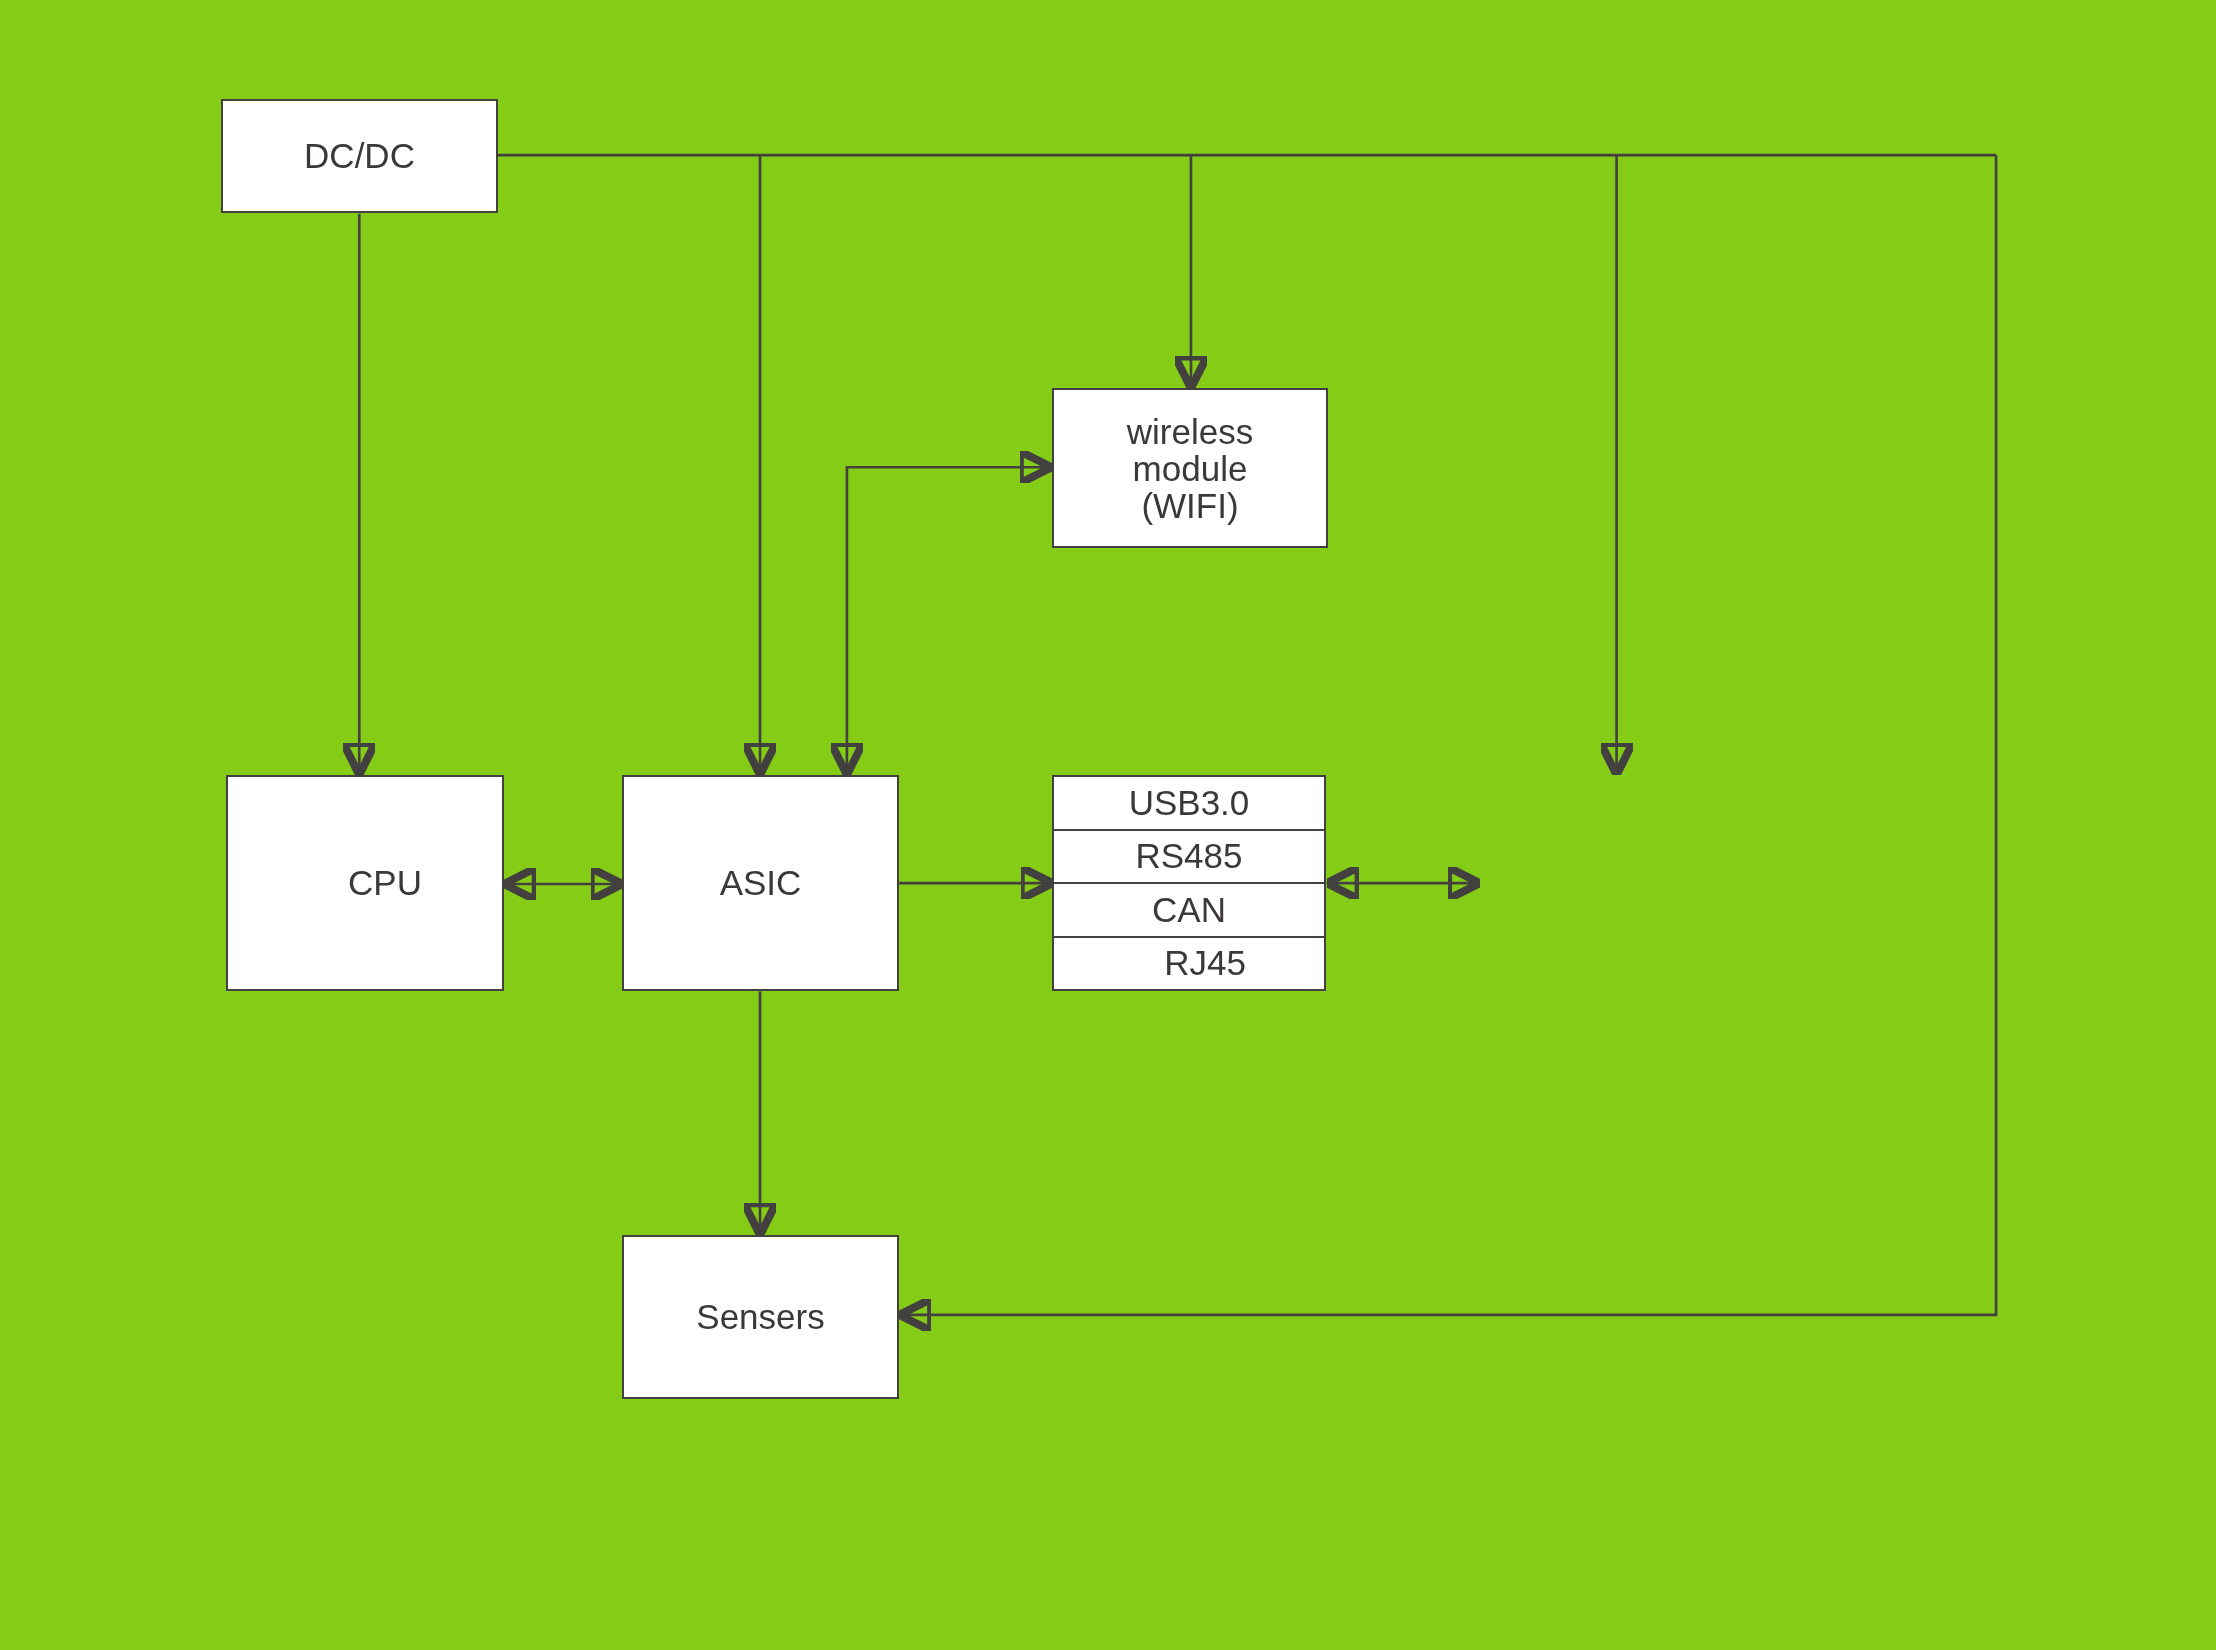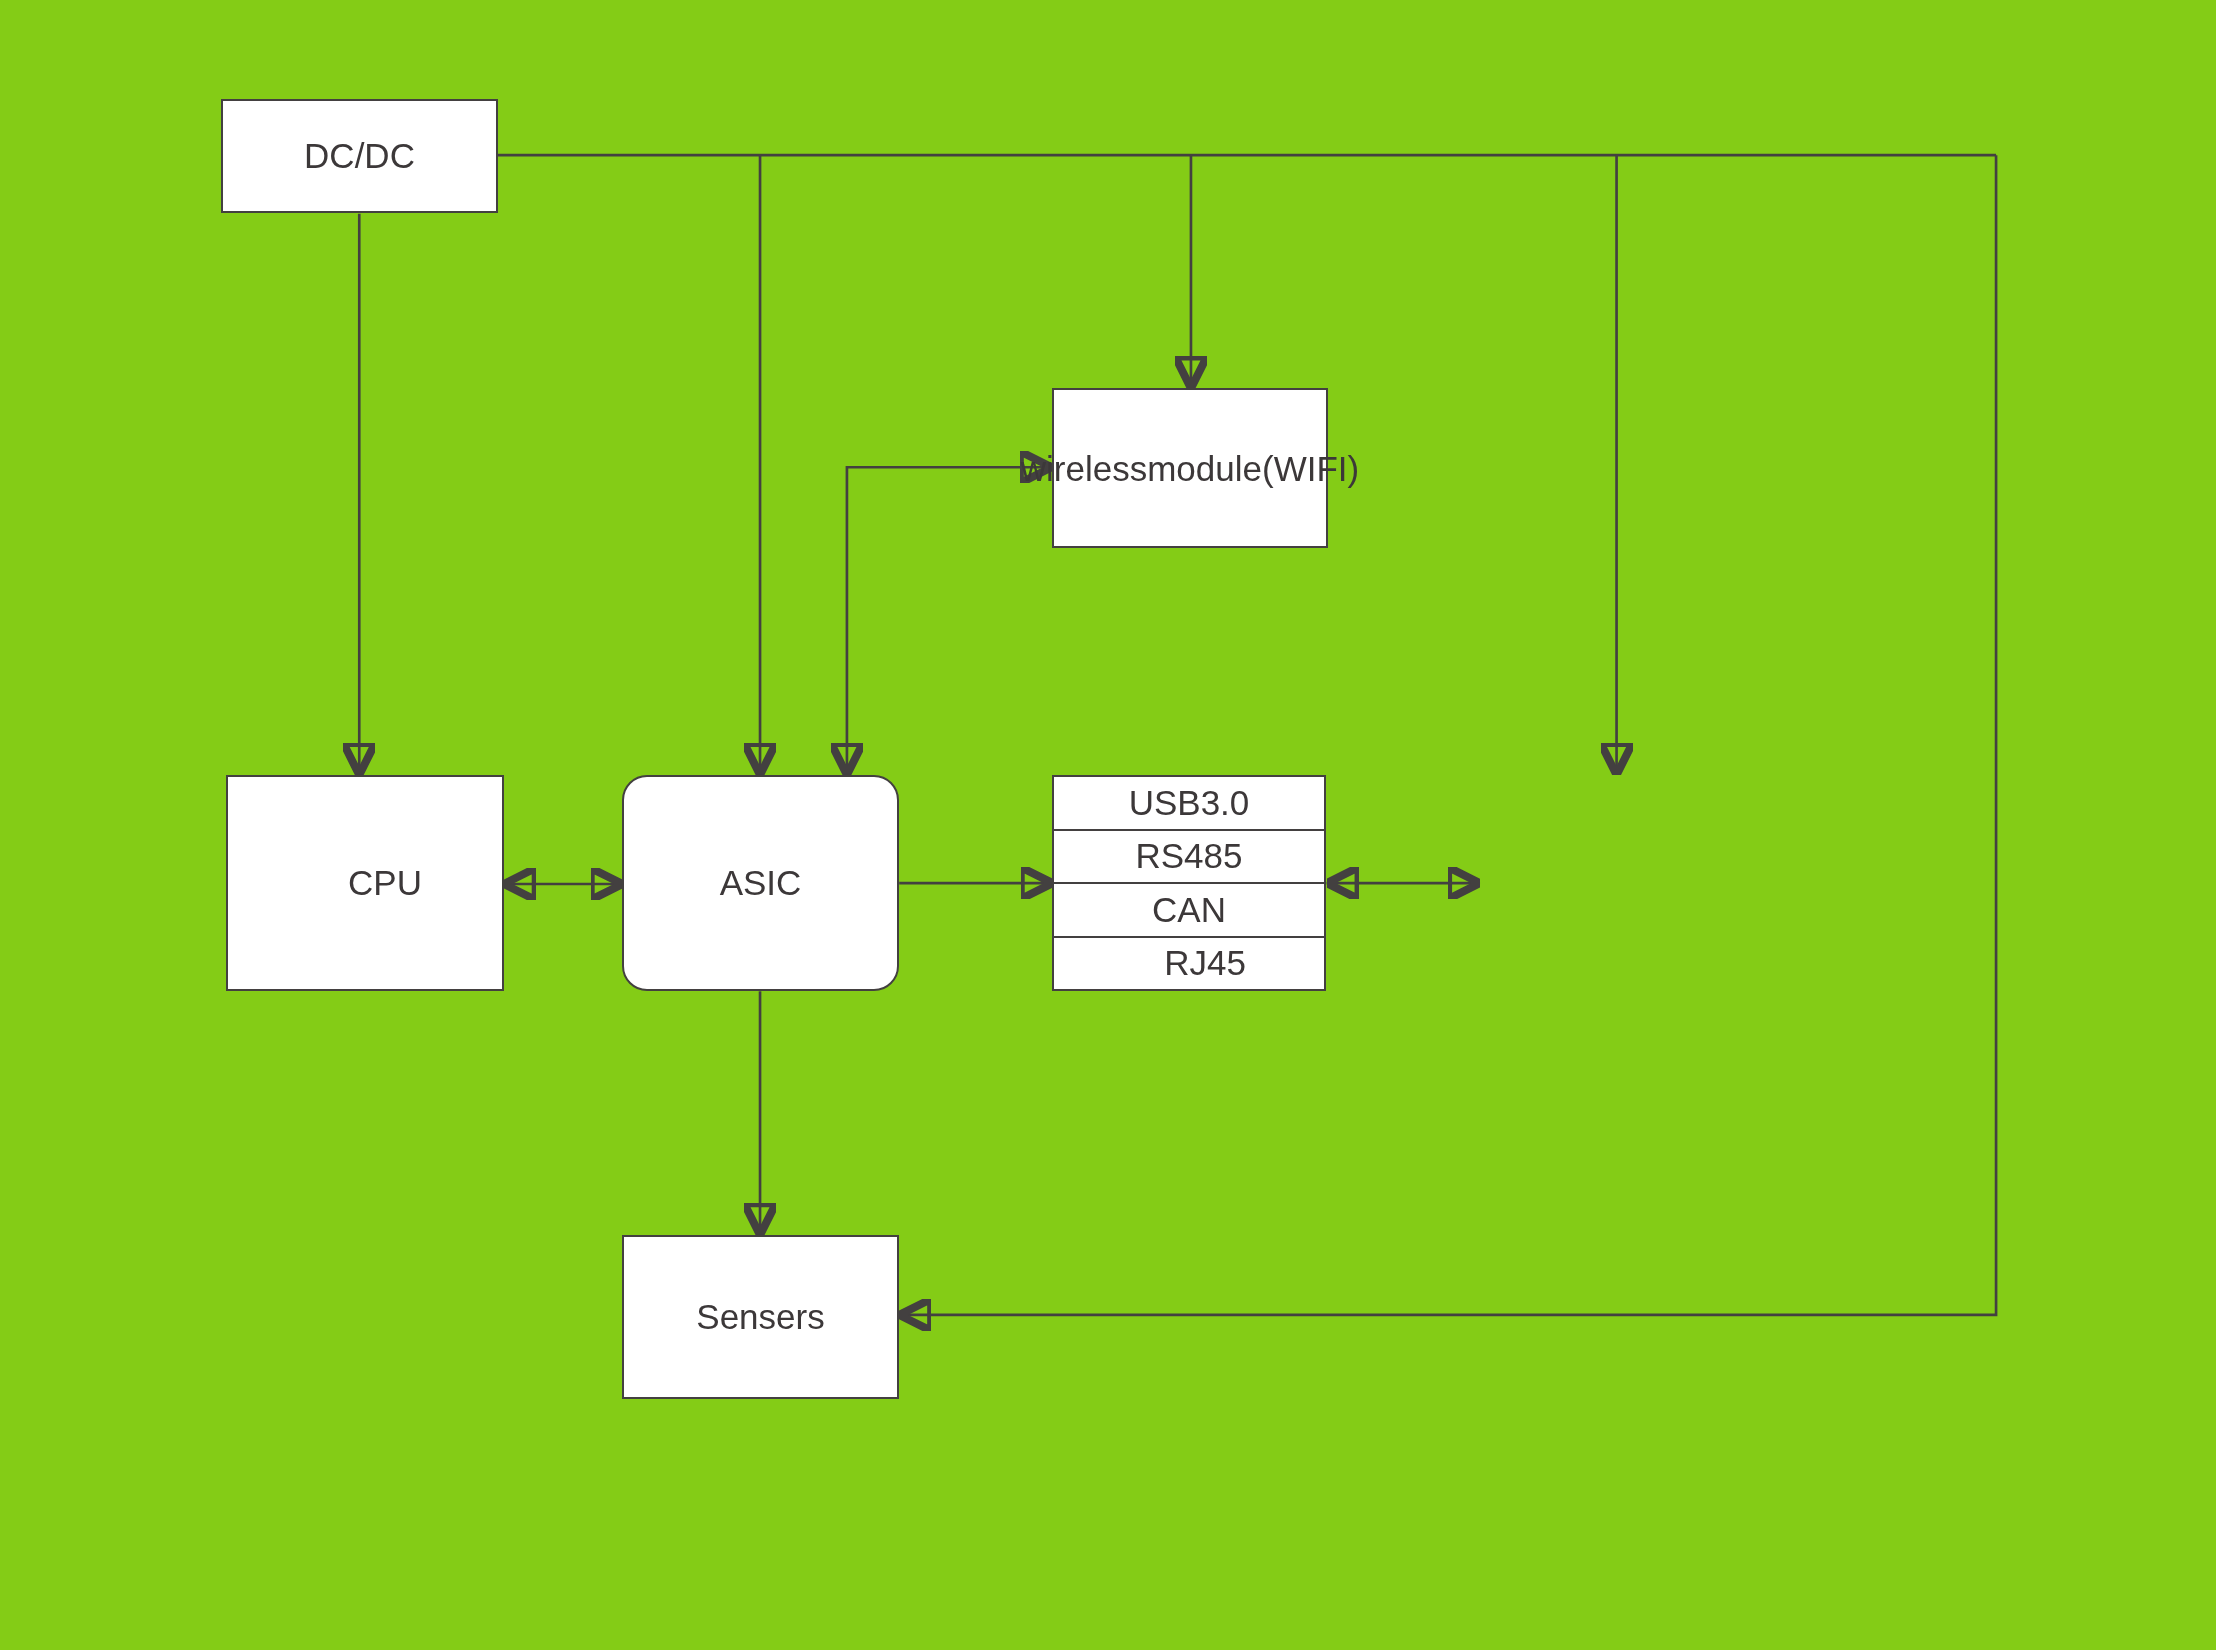--- a/index.html
+++ b/index.html
@@ -34,23 +34,23 @@
     border: 2.7px solid #434040;
     background: #ffffff;
     display: flex;
     align-items: center;
     justify-content: center;
     font-size: 35px;
     line-height: 1.1;
     text-align: center;
   }
   #node-dcdc     { left: 221px;  top: 99px;  width: 277px; height: 114px; }
-  #node-wireless { left: 1052px; top: 388px;  width: 276px; height: 160px; flex-direction: row; line-height: 37px; }
+  #node-wireless { left: 1052px; top: 388px;  width: 276px; height: 160px; flex-direction: column; line-height: 37px; }
   #node-cpu      { left: 226px;  top: 775px;  width: 278px; height: 216px; padding-left: 40px; }
-  #node-asic     { left: 622px;  top: 775px;  width: 277px; height: 216px; border-radius: 25px; }
+  #node-asic     { left: 622px;  top: 775px;  width: 277px; height: 216px; }
   #node-stack    { left: 1052px; top: 775px;  width: 274px; height: 216px; flex-direction: column; align-items: stretch; justify-content: flex-start; }
   #node-storage  { left: 1480px; top: 775px;  width: 276px; height: 216px; }
   #node-sensers  { left: 622px;  top: 1235px; width: 277px; height: 164px; }
   .stack-row {
     flex: 1 1 0;
     display: flex;
     align-items: center;
     justify-content: center;
     border-bottom: 2.7px solid #434040;
   }

